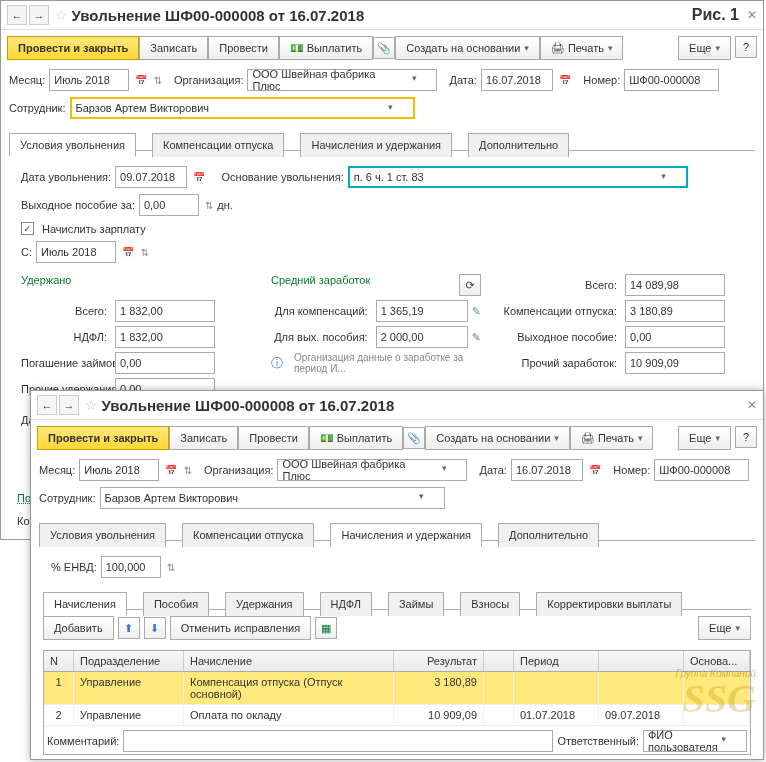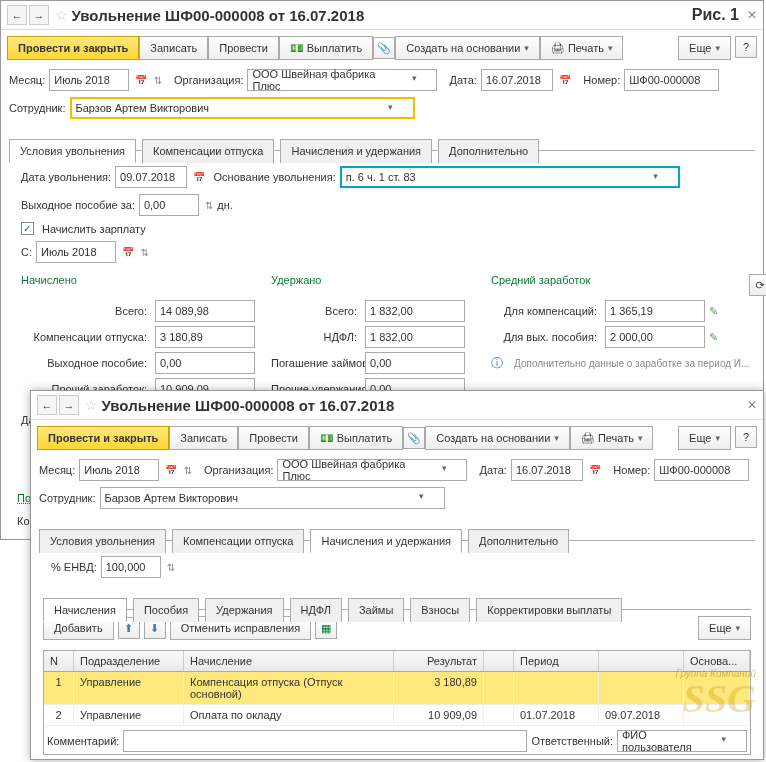--- a/index.html
+++ b/index.html
@@ -19,21 +19,21 @@
 .btn-green-text{color:#0a7a2f}
 .dd::after{content:"▾";margin-left:4px;font-size:9px;color:#666}
 .row{display:flex;align-items:center;padding:3px 8px;gap:4px;flex-wrap:wrap}
 .lbl{white-space:nowrap;color:#333}
 .inp{height:22px;border:1px solid #aaa;background:#fff;padding:0 4px;display:flex;align-items:center}
 .inp-dd{position:relative;padding-right:32px}
 .inp-dd::after{content:"▾";position:absolute;right:20px;top:3px;font-size:9px;color:#666}
 .hl-yellow{border:2px solid #f0c000!important}
 .hl-cyan{border:2px solid #00a8c8!important}
 .tabs{display:flex;border-bottom:1px solid #aaa;margin:4px 8px 0}
-.tab{padding:5px 10px;border:1px solid #aaa;border-bottom:none;background:#f0f0f0;margin-right:6px;cursor:pointer;position:relative;top:13px}
+.tab{padding:5px 10px;border:1px solid #aaa;border-bottom:none;background:#f0f0f0;margin-right:16px;cursor:pointer;position:relative;top:7px}
 .tab.active{background:#fff;border-bottom:1px solid #fff}
 .content{padding:12px}
 .chk{width:13px;height:13px;border:1px solid #888;display:inline-flex;align-items:center;justify-content:center;margin-right:4px}
 .chk.on::after{content:"✓";color:#0a7a2f;font-size:10px}
 .sec-head{color:#0a7a2f;font-weight:normal}
 .grid3{display:grid;grid-template-columns:240px 210px 280px;gap:4px 10px;margin:4px 8px}
 .grid3 .lbl{text-align:right;padding-right:4px}
 .grid3 .pair{display:flex;align-items:center;gap:4px}
 .val{text-align:right;width:100px}
 .pencil{color:#5a9e5a;cursor:pointer;font-size:11px}
@@ -98,41 +98,40 @@
     <div class="tab active">Условия увольнения</div>
     <div class="tab">Компенсации отпуска</div>
     <div class="tab">Начисления и удержания</div>
     <div class="tab">Дополнительно</div>
   </div>
   <div class="content">
     <div class="row">
       <span class="lbl">Дата увольнения:</span>
       <span class="inp" style="width:72px">09.07.2018</span>
         <span class="date-ico">📅</span>
-      <span class="lbl" style="margin-left:4px">Основание увольнения:</span>
+      <span class="lbl" style="margin-left:12px">Основание увольнения:</span>
       <span class="inp inp-dd hl-cyan" style="width:340px">п. 6 ч. 1 ст. 83</span>
     </div>
     <div class="row">
       <span class="lbl">Выходное пособие за:</span>
       <span class="inp val" style="width:60px">0,00</span>
       <span class="date-ico">⇅</span>
       <span class="lbl">дн.</span>
     </div>
     <div class="row">
       <span class="chk on"></span>
       <span class="lbl">Начислить зарплату</span>
     </div>
     <div class="row">
       <span class="lbl">С:</span>
       <span class="inp" style="width:80px">Июль 2018</span>
         <span class="date-ico">📅</span>
       <span class="date-ico">⇅</span>
     </div>
     <div class="grid3" style="margin-top:8px">
-      <div class="sec-head">Начислено</div>
       <div class="sec-head">Удержано</div>
       <div style="display:flex">
           <span class="sec-head">Средний заработок</span>
           <span class="ml-auto btn small-btn">⟳</span>
         </div>
 
       <div class="pair">
           <span class="lbl" style="width:130px;text-align:right">Всего:</span>
           <span class="inp val">14 089,98</span>
         </div>
@@ -161,21 +160,21 @@
         </div>
 
       <div class="pair">
           <span class="lbl" style="width:130px;text-align:right">Выходное пособие:</span>
           <span class="inp val">0,00</span>
         </div>
       <div class="pair">
           <span class="lbl" style="width:90px;text-align:right">Погашение займов:</span>
           <span class="inp val">0,00</span>
         </div>
-      <div class="pair"><span class="info">ⓘ</span>&nbsp;<span style="color:#888;font-size:10px">Дополнительно данные о заработке за период И...</span></div>
+      <div class="pair"><span class="info">ⓘ</span>&nbsp;<span style="color:#888;font-size:10px">Организация данные о заработке за период И...</span></div>
 
       <div class="pair">
           <span class="lbl" style="width:130px;">Прочий заработок:</span>
           <span class="inp val">10 909,09</span>
         </div>
       <div class="pair">
           <span class="lbl" style="width:90px;text-align:right">Прочие удержания:</span>
           <span class="inp val">0,00</span>
         </div>
       <div></div>
@@ -298,19 +297,19 @@
       <div style="height:28px"></div>
 
     </div>
 
   </div>
   <div style="position:absolute;bottom:4px;left:8px;right:8px">
     <div class="row">
       <span class="lbl">Комментарий:</span>
       <span class="inp" style="flex:1"></span>
       <span class="lbl">Ответственный:</span>
-      <span class="inp inp-dd" style="width:130px">ФИО пользователя</span>
+      <span class="inp inp-dd" style="width:104px">ФИО пользователя</span>
     </div>
   </div>
 </div>
 
 <div class="watermark-sub">Группа Компаний</div>
 <div class="watermark">SSG</div>
 
 </body></html>

